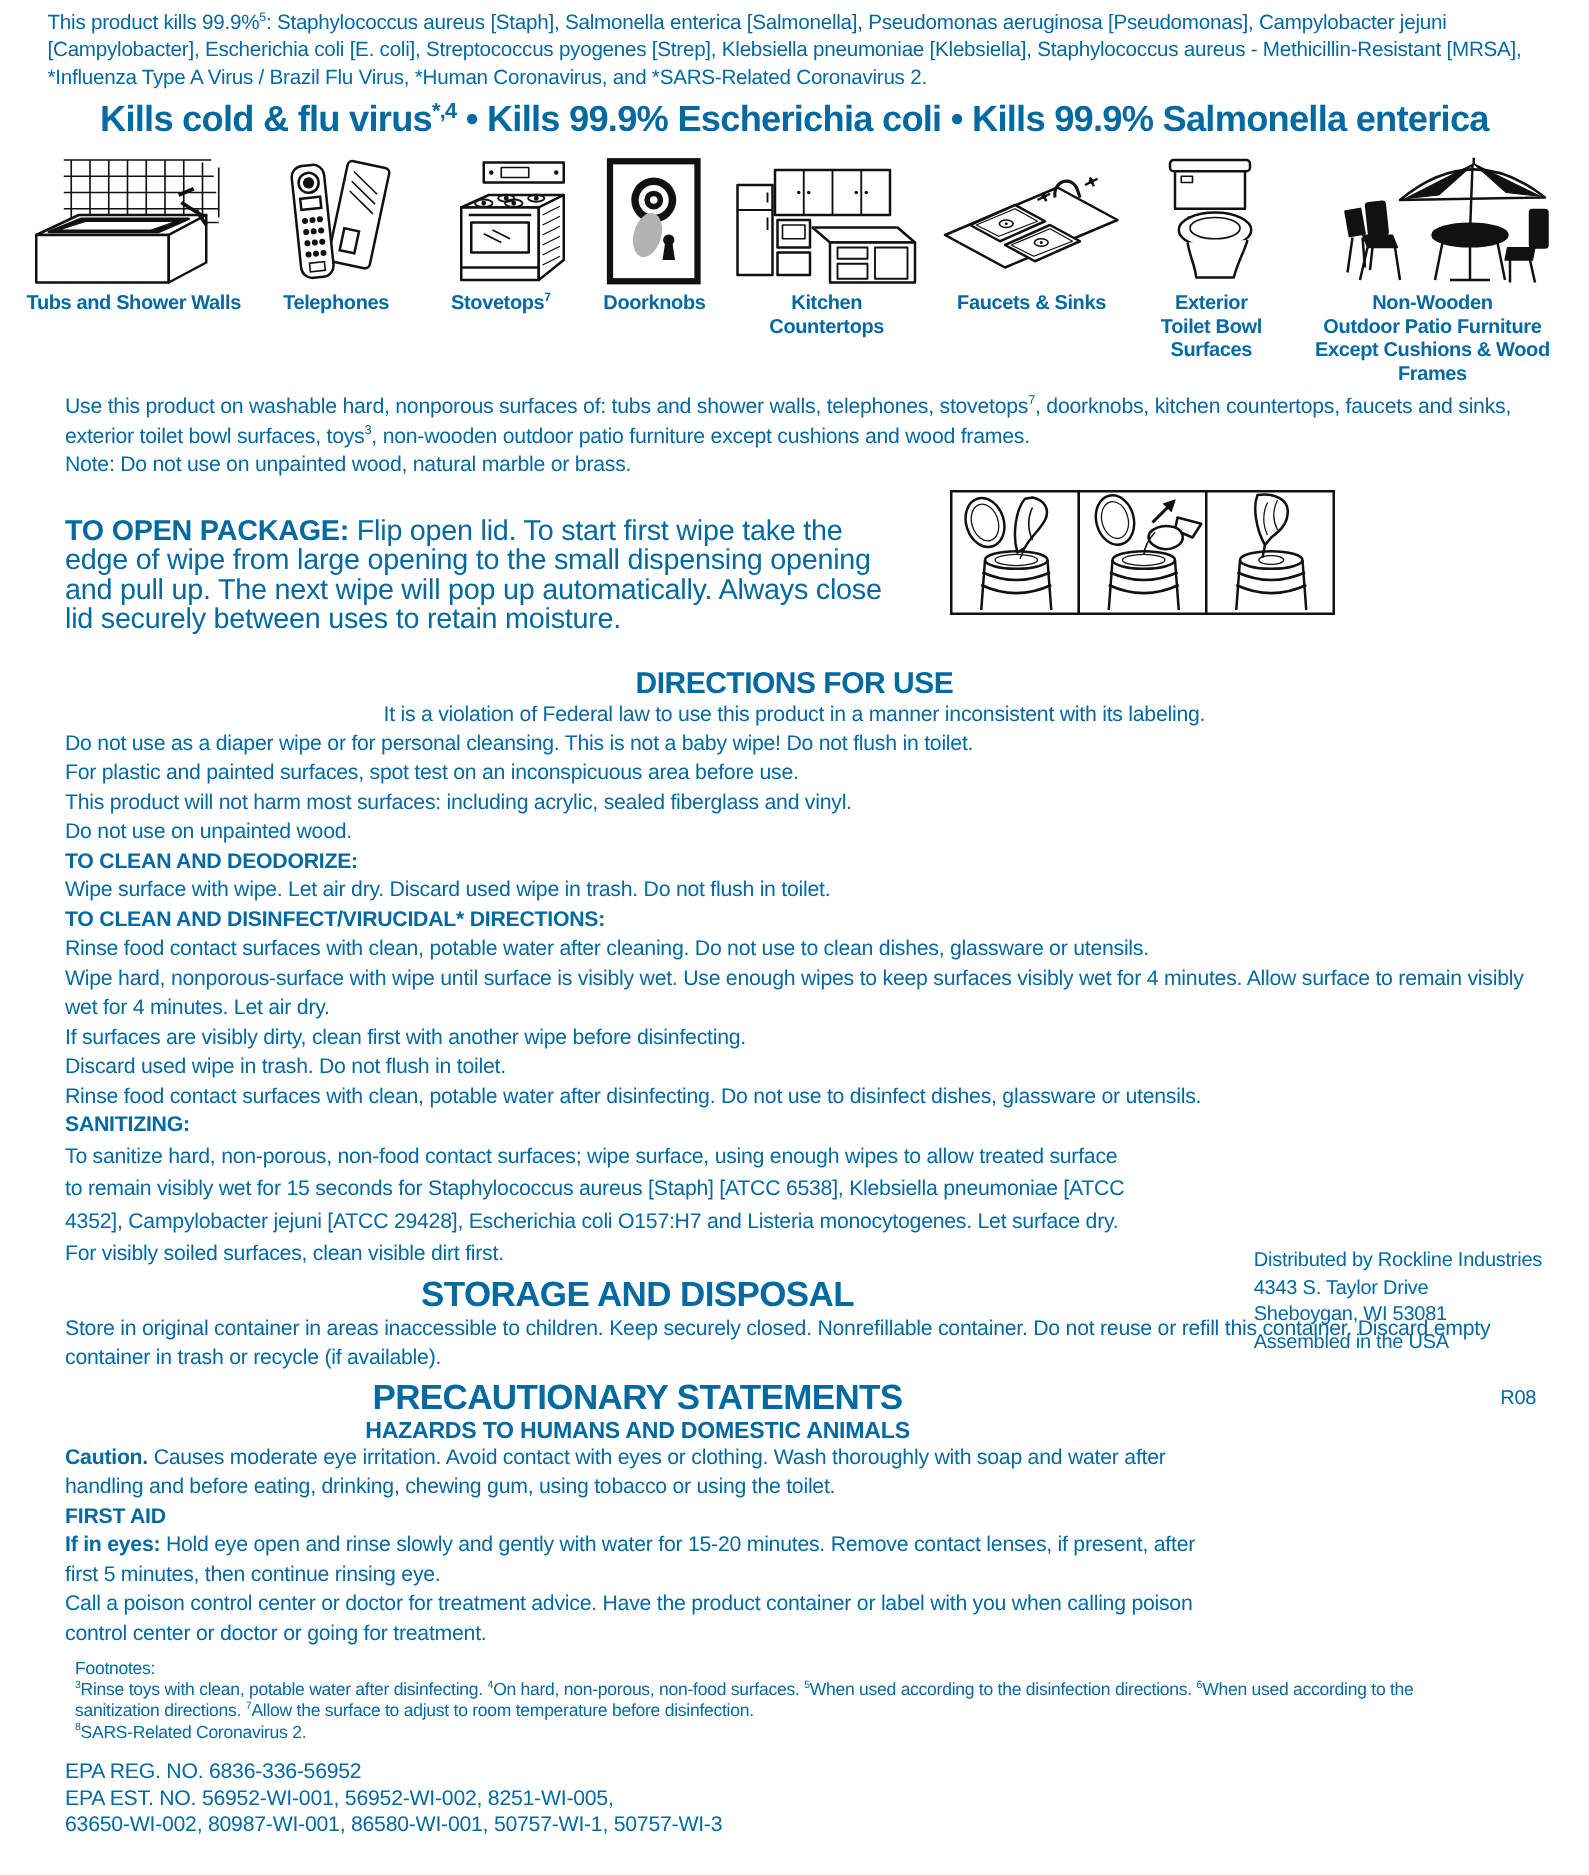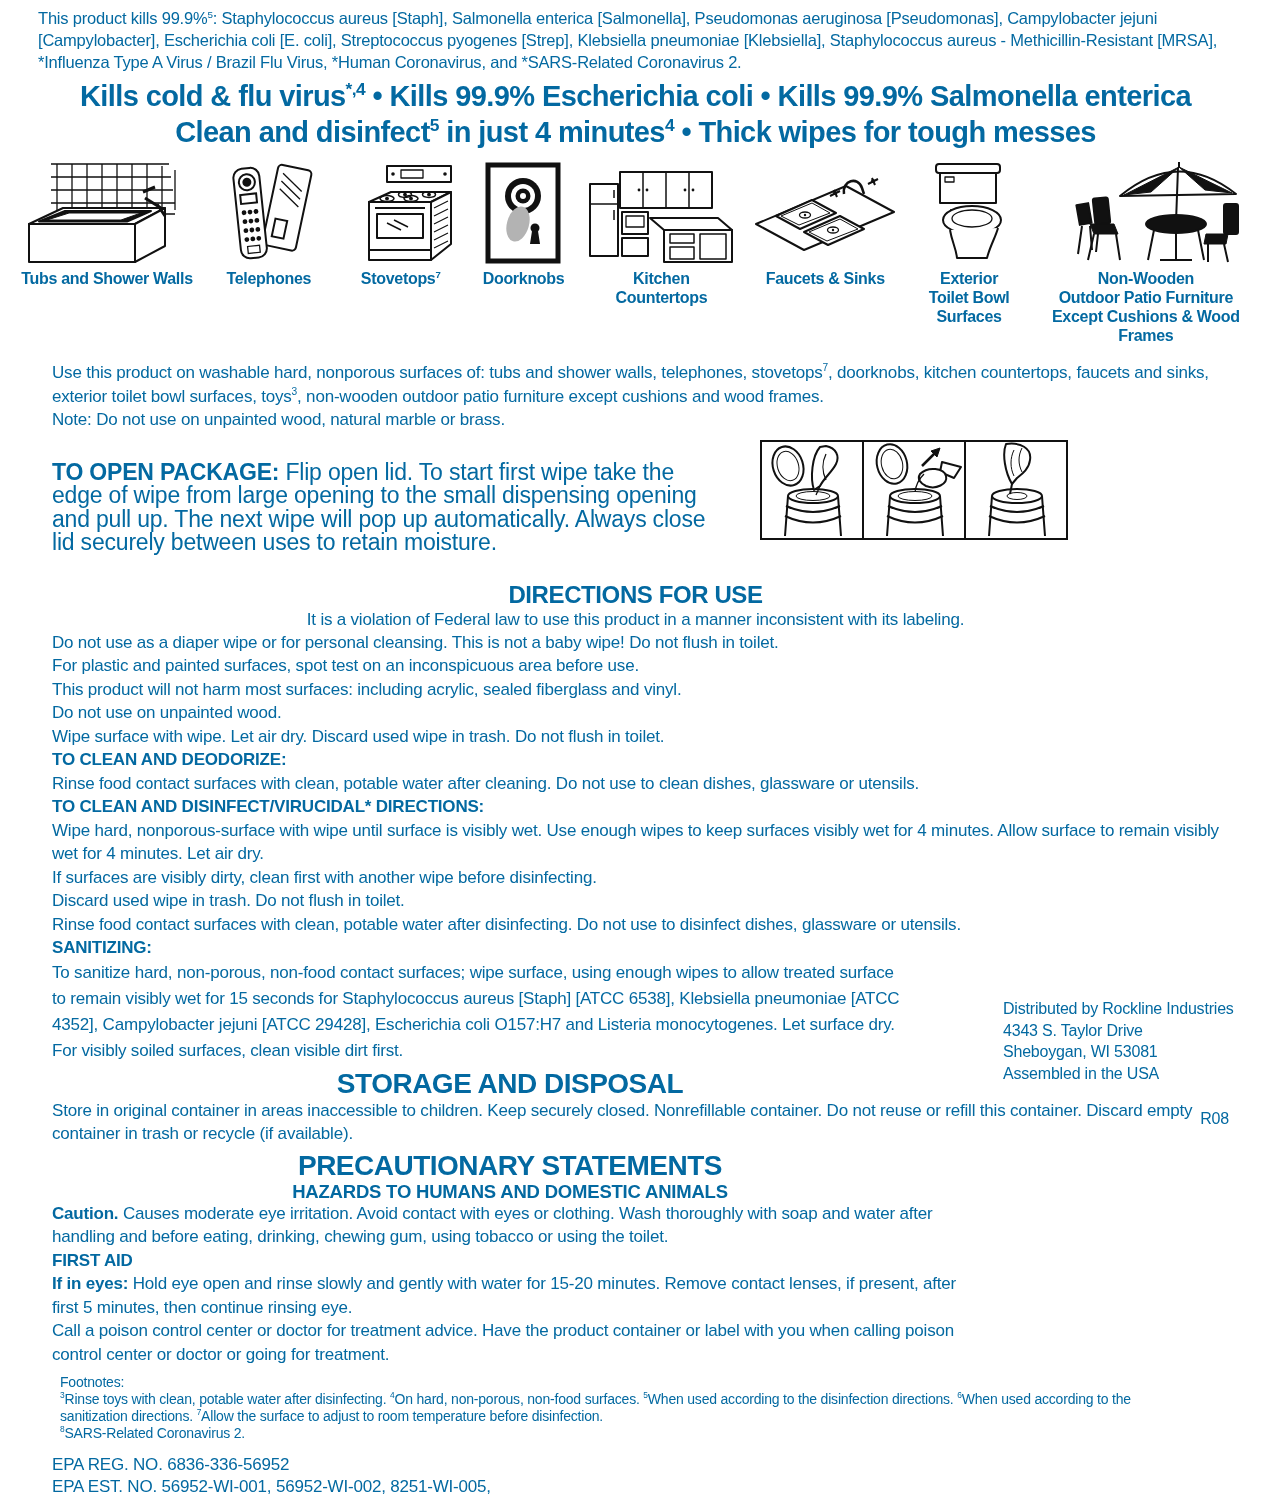--- a/index.html
+++ b/index.html
@@ -10,21 +10,21 @@
     letter-spacing:-0.2px;
   }
   sup{font-size:60%;line-height:0;vertical-align:super;}
   .intro{margin:0;padding:7px 26px 0 38px;font-size:16.5px;line-height:22px;}
   .headline{margin-top:5px;text-align:center;font-weight:bold;font-size:29px;line-height:36px;letter-spacing:-0.6px;}
   .icons-row{display:flex;justify-content:space-between;align-items:flex-start;padding:12px 16px 0 16px;}
   .icon-item{display:flex;flex-direction:column;align-items:center;text-align:center;}
   .icon-label{font-weight:bold;font-size:16px;line-height:19px;margin-top:5px;white-space:pre-line;letter-spacing:-0.3px;}
   .art{display:block;}
   .body-text{margin:0;padding:0 40px 0 52px;font-size:17px;line-height:23.5px;}
-  .mt{margin-top:16px;}
+  .mt{margin-top:4px;}
   .bold{font-weight:bold;}
   .open-row{display:flex;align-items:flex-start;padding:6px 30px 0 52px;}
   .open-text{width:660px;padding:0;font-size:23px;line-height:23.5px;}
   .panels{display:flex;margin-left:48px;margin-top:2px;}
   .panels svg{margin-left:-2px;}
   .panels svg:first-child{margin-left:0;}
   .dfu-heading{margin:4px 0 0 0;text-align:center;font-size:24px;line-height:26px;font-weight:bold;letter-spacing:-0.4px;}
   .violation{margin:0;text-align:center;font-size:17px;line-height:23px;}
   .sanitizing-body{max-width:850px;line-height:26px;}
   .col-heading{margin:4px 0 0 0;width:1020px;text-align:center;font-weight:bold;font-size:28px;line-height:31px;letter-spacing:-0.5px;}
@@ -41,21 +41,20 @@
 </style>
 </head>
 <body>
 
 <div class="page">
 
   <p class="intro">This product kills 99.9%<sup>5</sup>: Staphylococcus aureus [Staph], Salmonella enterica [Salmonella], Pseudomonas aeruginosa [Pseudomonas], Campylobacter jejuni [Campylobacter], Escherichia coli [E. coli], Streptococcus pyogenes [Strep], Klebsiella pneumoniae [Klebsiella], Staphylococcus aureus - Methicillin-Resistant [MRSA], *Influenza Type A Virus / Brazil Flu Virus, *Human Coronavirus, and *SARS-Related Coronavirus 2.</p>
 
   <div class="headline">
     <div>Kills cold &amp; flu virus<sup>*,4</sup> • Kills 99.9% Escherichia coli • Kills 99.9% Salmonella enterica</div>
-    <div>Clean and disinfect<sup>5</sup> in just 4 minutes<sup>4</sup> • Thick wipes for tough messes</div>
   </div>
 
   <div class="icons-row">
 
     <div class="icon-item" style="width:182px">
       <svg class="art" width="180" height="102" viewBox="0 0 180 102">
         <g stroke="#111" stroke-width="1.3" fill="none">
           <path d="M34 2H152 M34 15H154 M34 28H156 M34 41H158 M36 52H158"></path>
           <path d="M40 2V52 M55 2V52 M70 2V52 M85 2V52 M100 2V52 M115 2V52 M130 2V52 M145 4V52 M158 8V48"></path>
         </g>
@@ -290,25 +289,25 @@
   </div>
 
   <h2 class="dfu-heading">DIRECTIONS FOR USE</h2>
   <p class="violation">It is a violation of Federal law to use this product in a manner inconsistent with its labeling.</p>
 
   <p class="body-text">Do not use as a diaper wipe or for personal cleansing. This is not a baby wipe! Do not flush in toilet.</p>
   <p class="body-text">For plastic and painted surfaces, spot test on an inconspicuous area before use.</p>
   <p class="body-text">This product will not harm most surfaces: including acrylic, sealed fiberglass and vinyl.</p>
   <p class="body-text">Do not use on unpainted wood.</p>
 
+  <p class="body-text bold">TO CLEAN AND DEODORIZE:</p>
   <p class="body-text">Wipe surface with wipe. Let air dry. Discard used wipe in trash. Do not flush in toilet.</p>
-  <p class="body-text bold">TO CLEAN AND DEODORIZE:</p>
+  <p class="body-text bold">TO CLEAN AND DISINFECT/VIRUCIDAL* DIRECTIONS:</p>
+
   <p class="body-text">Rinse food contact surfaces with clean, potable water after cleaning. Do not use to clean dishes, glassware or utensils.</p>
-
-  <p class="body-text bold">TO CLEAN AND DISINFECT/VIRUCIDAL* DIRECTIONS:</p>
   <p class="body-text">Wipe hard, nonporous-surface with wipe until surface is visibly wet. Use enough wipes to keep surfaces visibly wet for 4 minutes. Allow surface to remain visibly wet for 4 minutes. Let air dry.</p>
   <p class="body-text">If surfaces are visibly dirty, clean first with another wipe before disinfecting.</p>
   <p class="body-text">Discard used wipe in trash. Do not flush in toilet.</p>
   <p class="body-text">Rinse food contact surfaces with clean, potable water after disinfecting. Do not use to disinfect dishes, glassware or utensils.</p>
 
   <p class="body-text bold">SANITIZING:</p>
   <p class="body-text sanitizing-body">To sanitize hard, non-porous, non-food contact surfaces; wipe surface, using enough wipes to allow treated surface to remain visibly wet for 15 seconds for Staphylococcus aureus [Staph] [ATCC 6538], Klebsiella pneumoniae [ATCC 4352], Campylobacter jejuni [ATCC 29428], Escherichia coli O157:H7 and Listeria monocytogenes. Let surface dry. For visibly soiled surfaces, clean visible dirt first.</p>
 
   <h2 class="col-heading">STORAGE AND DISPOSAL</h2>
   <p class="body-text" style="max-width:1150px">Store in original container in areas inaccessible to children.  Keep securely closed.  Nonrefillable container. Do not reuse or refill this container. Discard empty container in trash or recycle (if available).</p>

